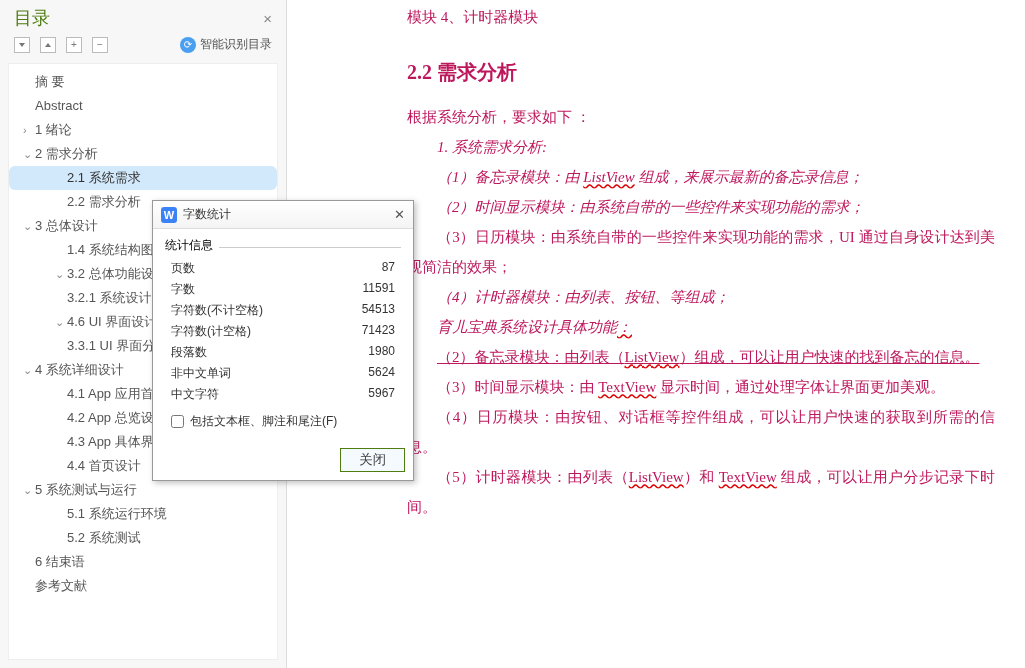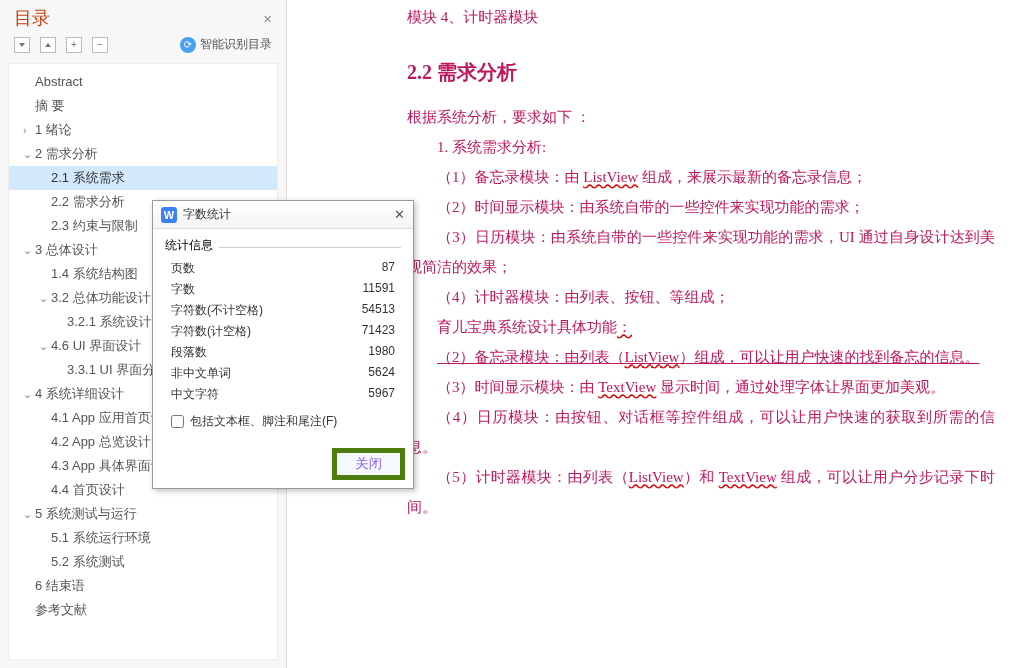--- a/index.html
+++ b/index.html
@@ -24,21 +24,21 @@
     flex-direction: column;
   }
   .sidebar-header {
     padding: 6px 14px 2px 14px;
     display: flex;
     justify-content: space-between;
     align-items: center;
   }
   .sidebar-title {
     font-size: 18px;
-    color: #c2410c;
+    color: #4d7c0f;
   }
   .close-x {
     font-size: 15px;
     color: #888;
     cursor: pointer;
   }
   .sidebar-toolbar {
     display: flex;
     align-items: center;
     padding: 4px 14px 6px 14px;
@@ -98,21 +98,21 @@
   .toc-item.selected {
     background: #d2e8fb;
     color: #333;
   }
   .toc-item .caret {
     width: 12px;
     color: #888;
     font-size: 11px;
   }
   .lvl-0 { padding-left: 14px; }
-  .lvl-1 { padding-left: 30px; }
+  .lvl-1 { padding-left: 46px; border-radius: 6px; }
   .lvl-2 { padding-left: 46px; }
 
   .doc {
     position: absolute;
     left: 287px;
     top: 0;
     width: 738px;
     height: 668px;
     padding: 0 30px 20px 120px;
     font-family: "SimSun", serif;
@@ -122,21 +122,21 @@
     overflow: hidden;
     background: #fff;
   }
   .doc h2 {
     font-size: 20px;
     font-weight: bold;
     margin: 20px 0 10px 0;
   }
   .doc .top-line { margin-top: 2px; }
   .doc p { text-align: justify; }
-  .doc .indent1 { text-indent: 2em; }
+  .doc .indent1 { text-indent: 2em; font-style: italic; }
   .underline-red {
     text-decoration: underline wavy #d00;
     text-decoration-skip-ink: none;
   }
 
   .dialog {
     position: absolute;
     left: 152px;
     top: 200px;
     width: 262px;
@@ -191,23 +191,23 @@
     padding: 8px 6px 2px 6px;
   }
   .dialog-check input { width:13px; height:13px; }
   .dialog-footer {
     display: flex;
     justify-content: flex-end;
     padding: 8px;
   }
   .dialog-footer button {
     padding: 2px 18px;
-    border: 5px solid #4d7c0f;
+    border: 1px solid #4d7c0f;
     background: #f5faff;
-    color: #8b5cf6;
+    color: #404040;
     cursor: pointer;
     font-family: inherit;
   }
 </style>
 </head>
 <body>
 
 <div class="sidebar">
   <div class="sidebar-header">
     <div class="sidebar-title">目录</div>
@@ -229,45 +229,41 @@
       <div class="tb-btn">−</div>
     </div>
     <div class="smart-toc">
       <span class="icon-circle">⟳</span>
       <span>智能识别目录</span>
     </div>
   </div>
   <div class="toc" id="toc">
       <div class="toc-item lvl-0">
         <span class="caret"></span>
+        <span>摘  要</span>
+      </div>
+      <div class="toc-item lvl-0">
+        <span class="caret"></span>
         <span>Abstract</span>
-      </div>
-      <div class="toc-item lvl-0">
-        <span class="caret"></span>
-        <span>摘  要</span>
       </div>
       <div class="toc-item lvl-0">
         <span class="caret">›</span>
         <span>1 绪论</span>
       </div>
       <div class="toc-item lvl-0">
         <span class="caret">⌄</span>
         <span>2 需求分析</span>
       </div>
       <div class="toc-item lvl-1 selected">
         <span class="caret"></span>
         <span>2.1 系统需求</span>
       </div>
       <div class="toc-item lvl-1">
         <span class="caret"></span>
         <span>2.2 需求分析</span>
-      </div>
-      <div class="toc-item lvl-1">
-        <span class="caret"></span>
-        <span>2.3 约束与限制</span>
       </div>
       <div class="toc-item lvl-0">
         <span class="caret">⌄</span>
         <span>3 总体设计</span>
       </div>
       <div class="toc-item lvl-1">
         <span class="caret"></span>
         <span>1.4 系统结构图</span>
       </div>
       <div class="toc-item lvl-1">

